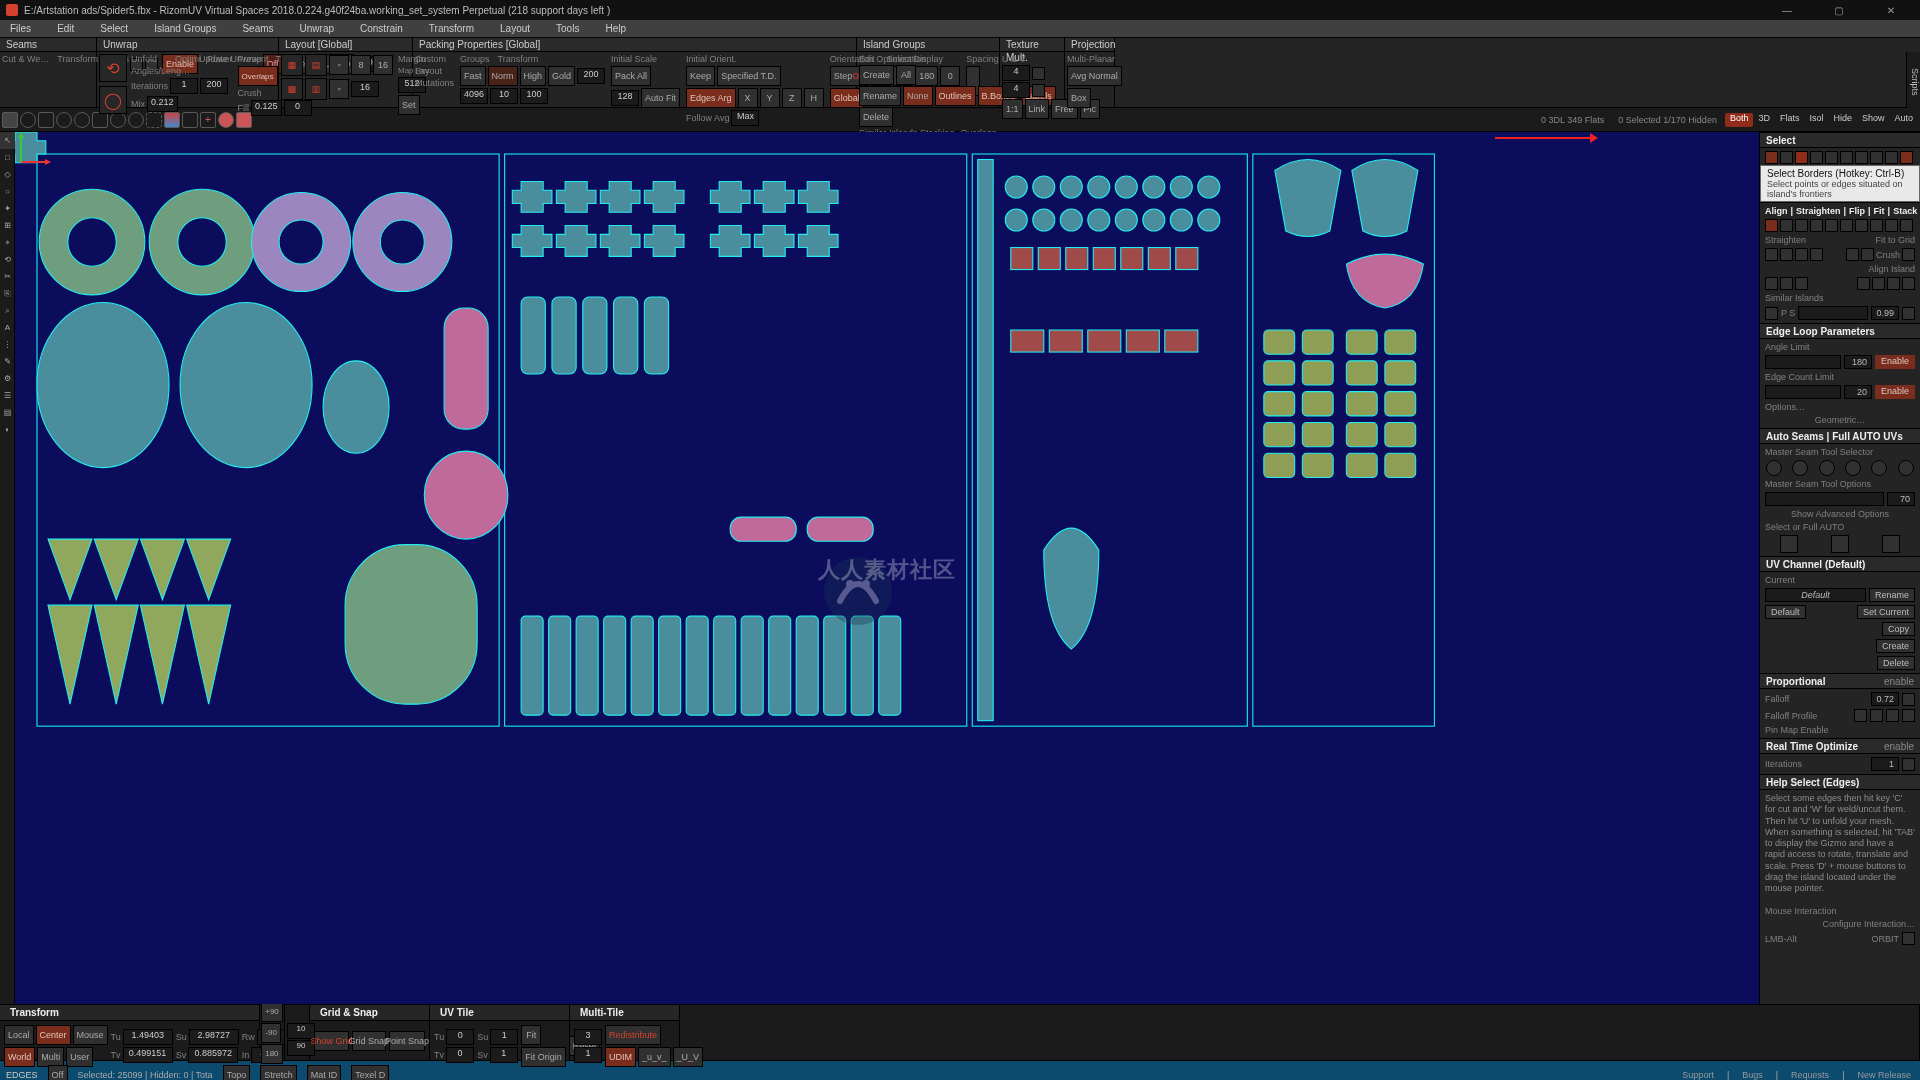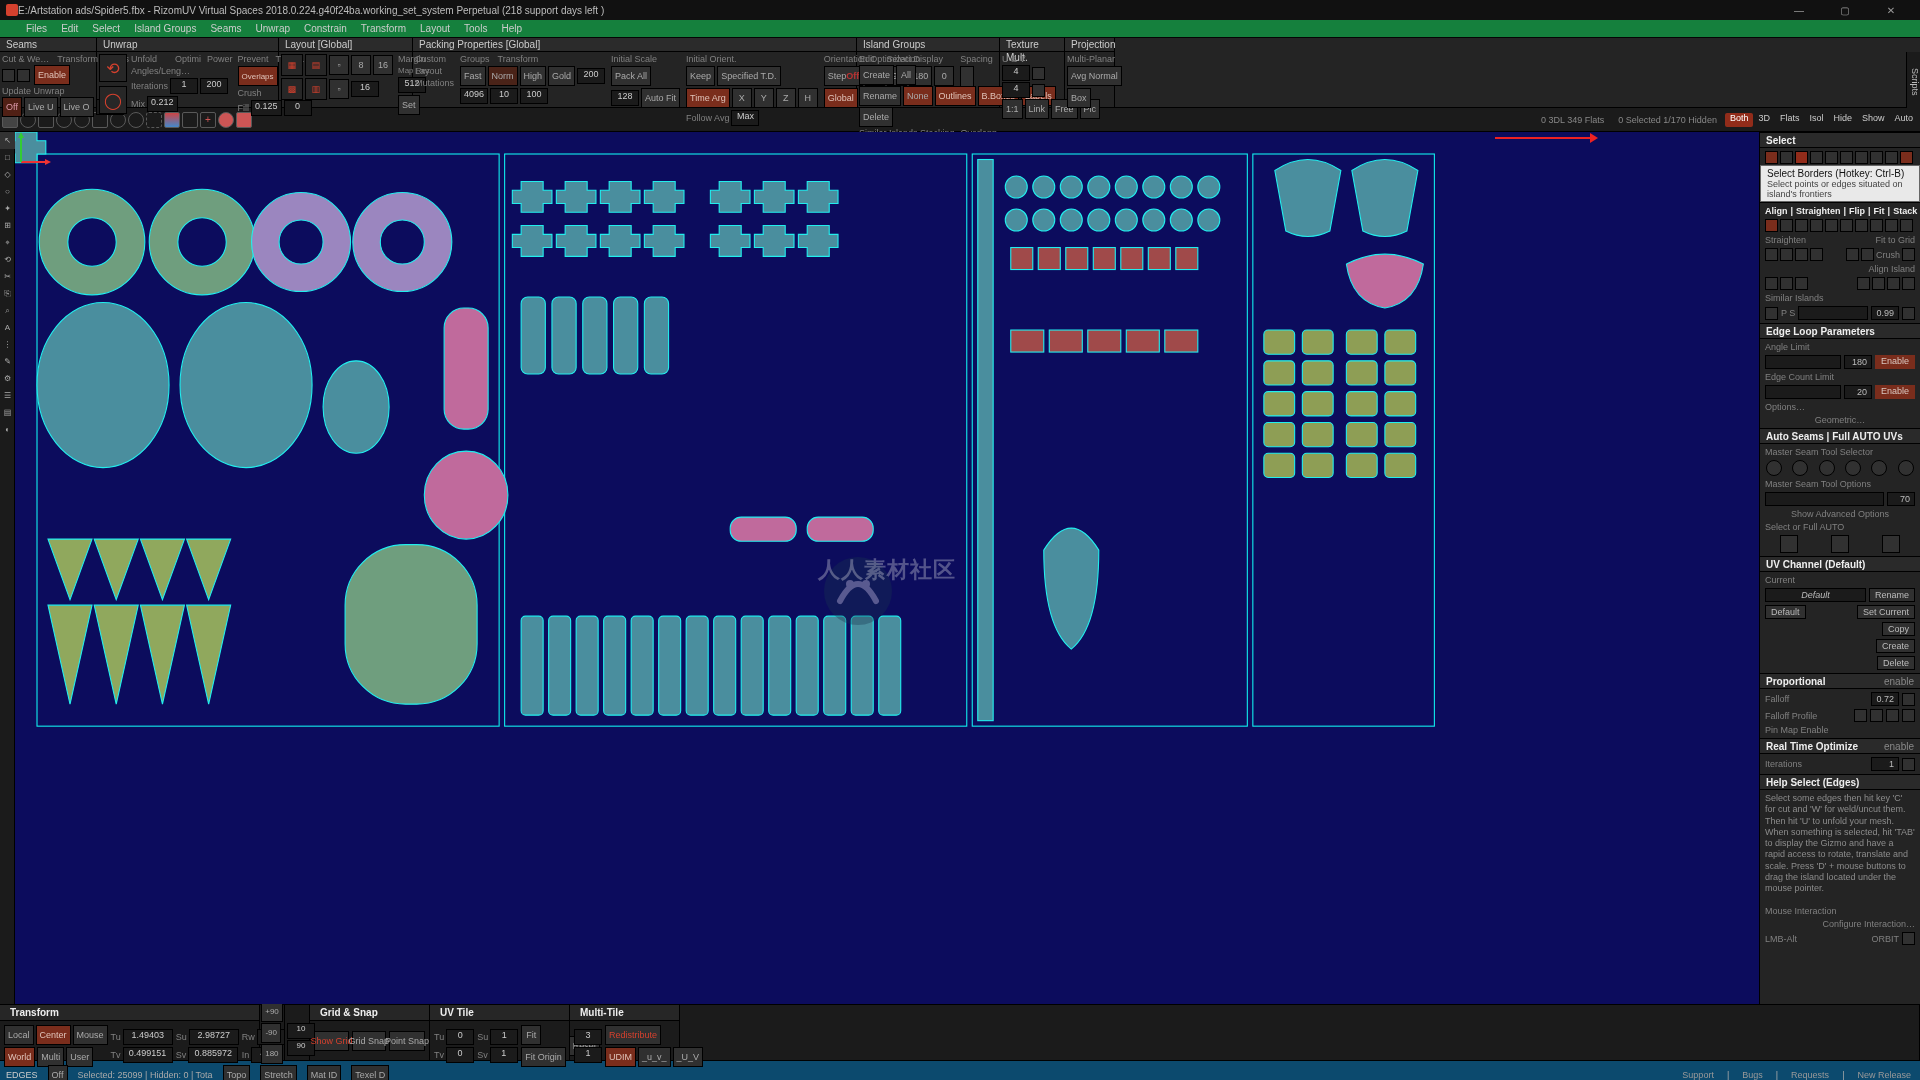--- a/index.html
+++ b/index.html
@@ -1,25 +1,25 @@
 <!DOCTYPE html>
 <html><head>
 <meta charset="utf-8">
 <style>
   *{margin:0;padding:0;box-sizing:border-box;font-family:"Segoe UI",Tahoma,Verdana,sans-serif;user-select:none}
   html,body{width:1920px;height:1080px;background:#1b1b1b;color:#c7c7c7;font-size:10px;overflow:hidden}
 
   
-  .title-bar{height:20px;background:#111;display:flex;align-items:center;padding:0 6px;}
+  .title-bar{height:20px;background:#111;display:flex;align-items:center;padding:0 6px;gap:6px}
   .title-bar .logo{width:12px;height:12px;background:#d5412e;border-radius:2px}
   .title-bar .title{color:#bdbdbd;font-size:10px;white-space:nowrap}
   .title-bar .spacer{flex:1}
   .title-bar .win-btn{width:46px;height:20px;display:flex;align-items:center;justify-content:center;color:#9a9a9a}
 
-  .menu-bar{height:18px;background:#15803d;display:flex;align-items:center;padding:0 20px;gap:2px;border-bottom:1px solid #050505}
+  .menu-bar{height:18px;background:#404040;display:flex;align-items:center;padding:0 4px;gap:14px;border-bottom:1px solid #050505}
   .menu-bar .item{padding:0 6px;height:16px;line-height:16px;color:#ccc;font-size:10px}
 
   
   .ribbon{height:70px;background:#242424;display:flex;border-bottom:1px solid #000;position:relative}
   .ribbon .group{border-right:1px solid #000;display:flex;flex-direction:column}
   .ribbon .group .hdr{height:14px;line-height:13px;padding:0 6px;font-size:10px;color:#ccc;border-bottom:1px solid #000;background:#2b2b2b}
   .ribbon .group .body{flex:1;display:flex;align-items:flex-start;gap:2px;padding:2px}
 
   .tbtn{min-width:20px;height:20px;background:#303030;border:1px solid #000;display:flex;align-items:center;justify-content:center;color:#aaa;font-size:9px;padding:0 3px;white-space:nowrap}
   .tbtn.accent{background:#7a2d1c;color:#e0c3b9}
@@ -107,21 +107,21 @@
     <div class="item">Transform</div>
     <div class="item">Layout</div>
     <div class="item">Tools</div>
     <div class="item">Help</div>
   </div>
 
 <div class="ribbon">
 
   <div class="group" style="width:97px">
     <div class="hdr">Seams</div>
-    <div class="body" style="flex-direction:column;gap:1px">
+    <div class="body" style="gap:1px">
       <div class="trow">
           <span class="tlbl">Cut &amp; We…</span>
           <span class="tlbl" style="margin-left:6px">Transform Islands</span>
         </div>
       <div class="trow">
           <span class="tool-ico"></span>
           <span class="tool-ico"></span>
           <span style="flex:1"></span>
           <span class="tbtn accent">Enable</span>
         </div>
@@ -258,21 +258,21 @@
             <span class="tbtn">Auto Fit</span>
           </div>
       </div>
       <div class="tcol">
         <div class="tlbl">Initial Orient.</div>
         <div class="trow">
             <span class="tbtn">Keep</span>
             <span class="tbtn">Specified T.D.</span>
           </div>
         <div class="trow">
-            <span class="tbtn accent">Time Arg</span>
+            <span class="tbtn accent">Edges Arg</span>
             <span class="tbtn">X</span>
             <span class="tbtn">Y</span>
             <span class="tbtn">Z</span>
             <span class="tbtn">H</span>
           </div>
         <div class="trow">
             <span class="tlbl">Follow Avg</span>
             <span class="tinp">Max</span>
           </div>
       </div>

